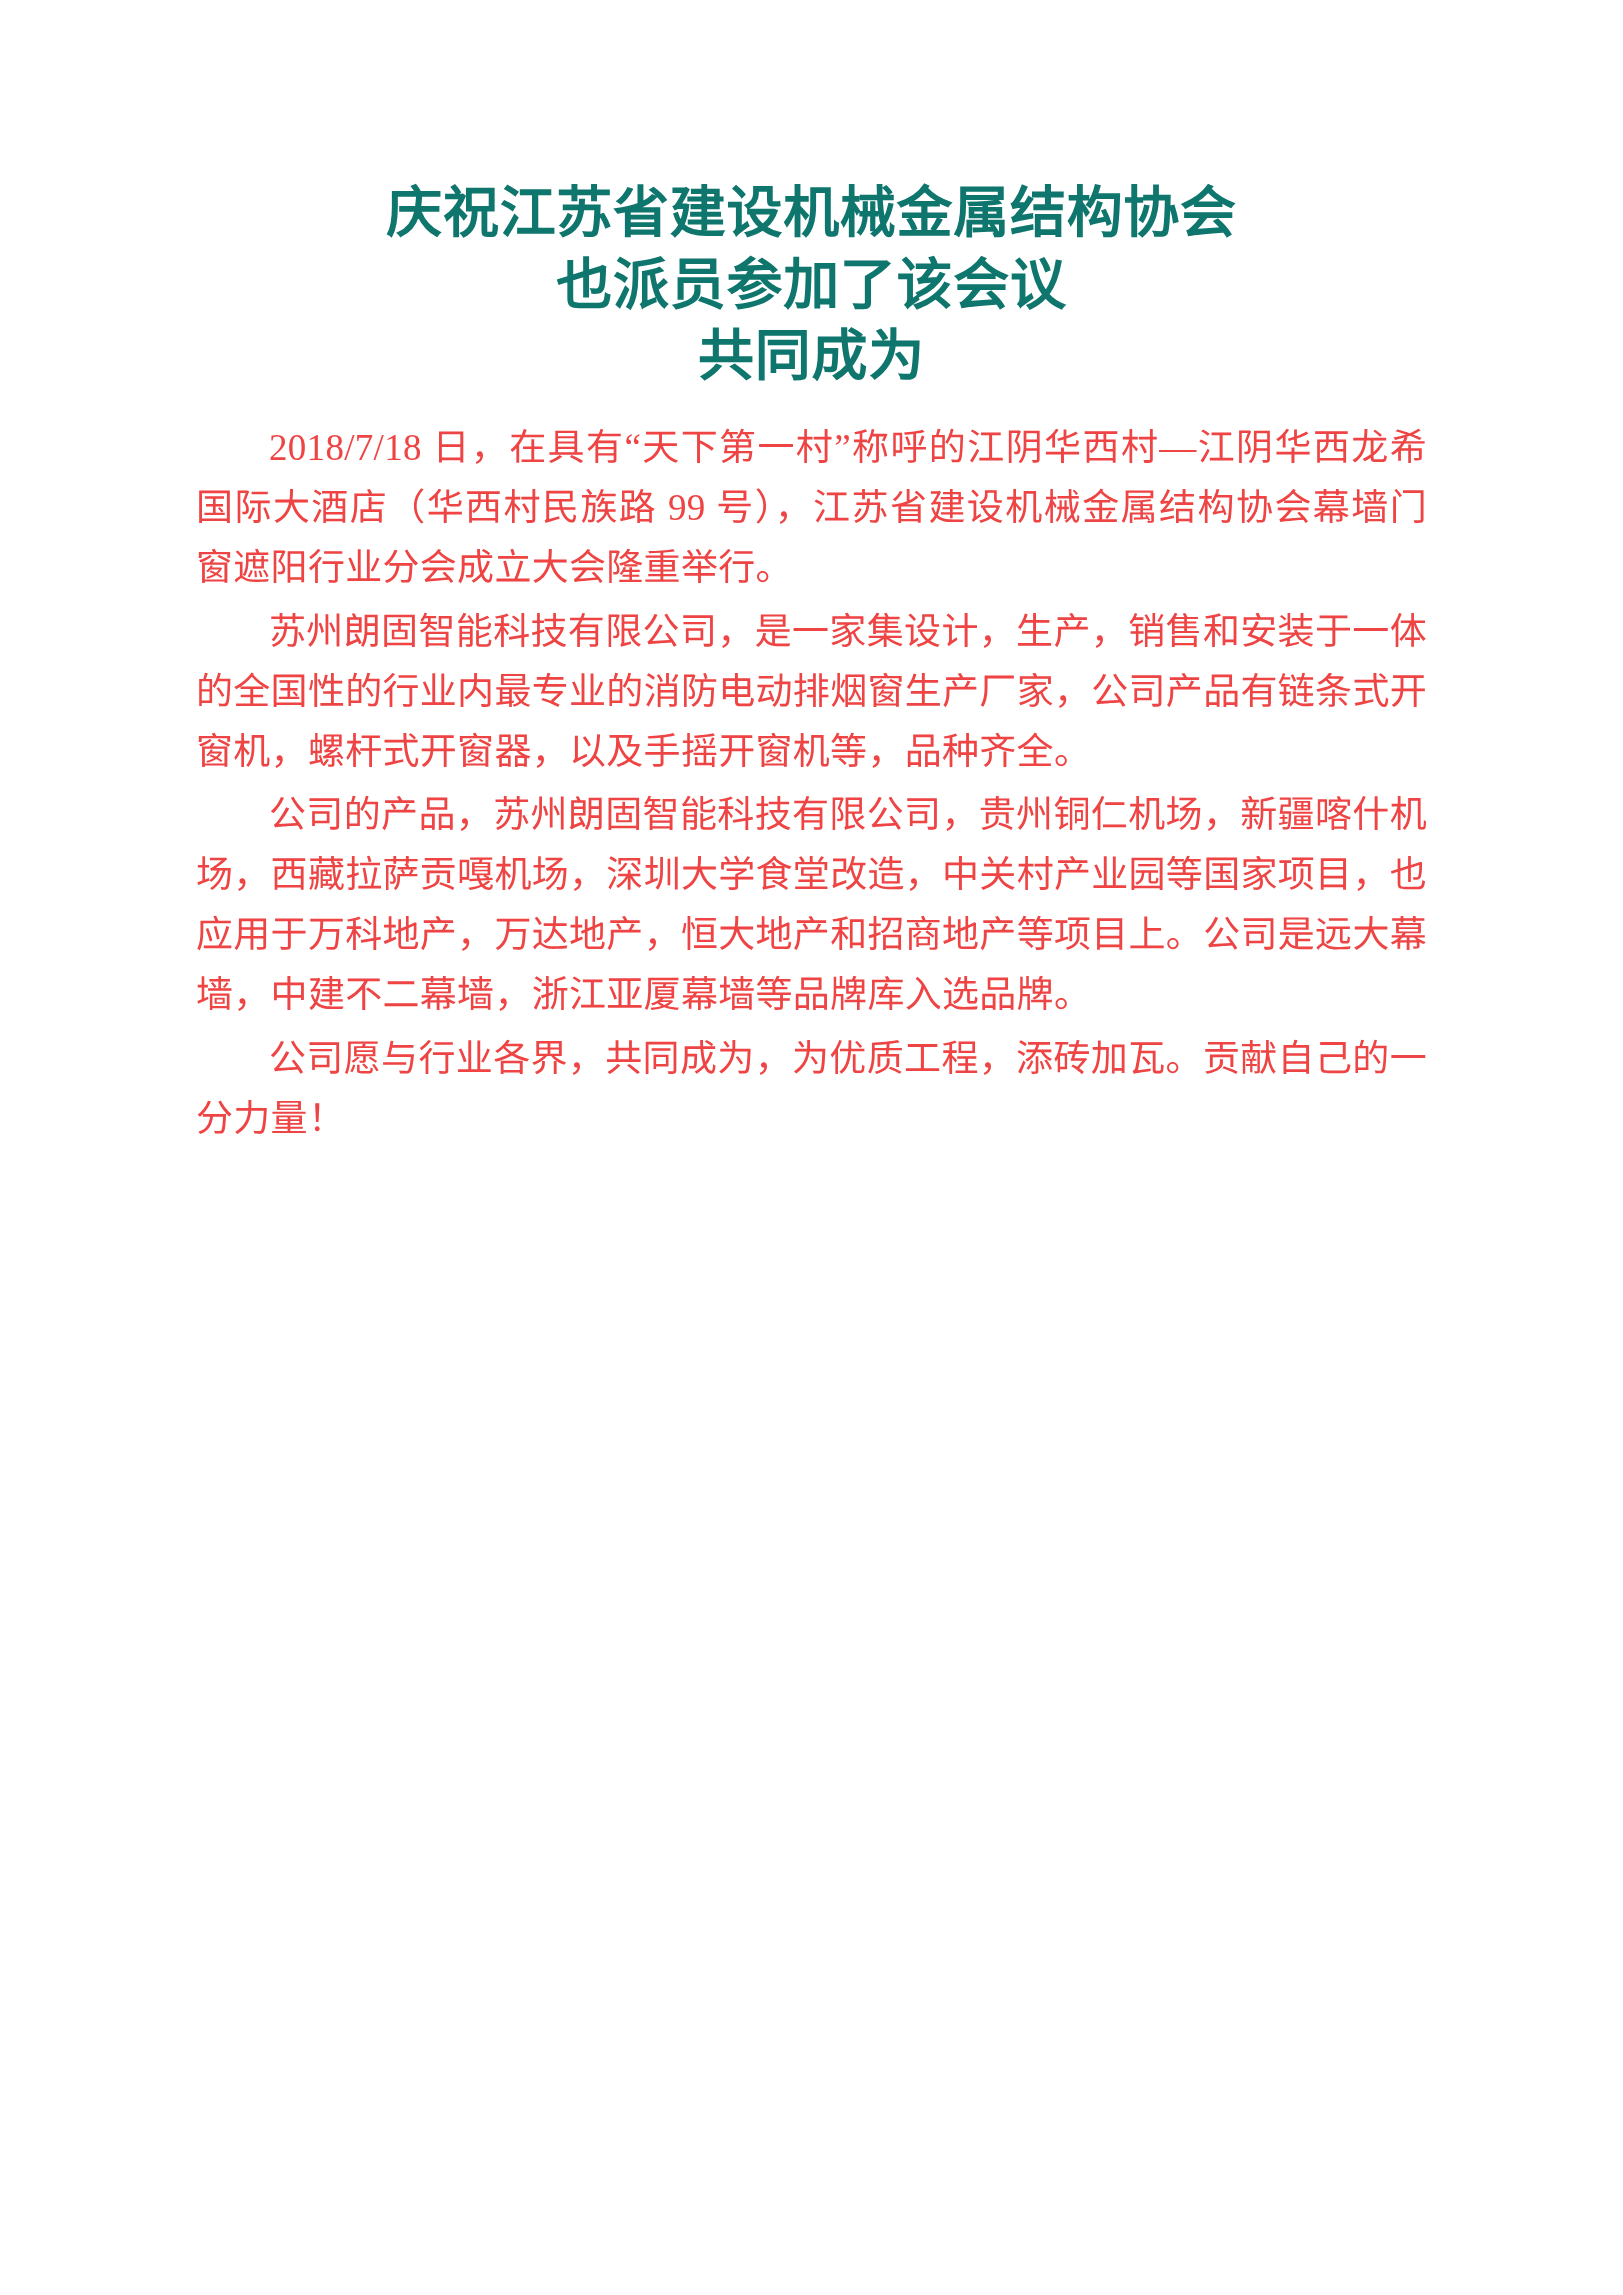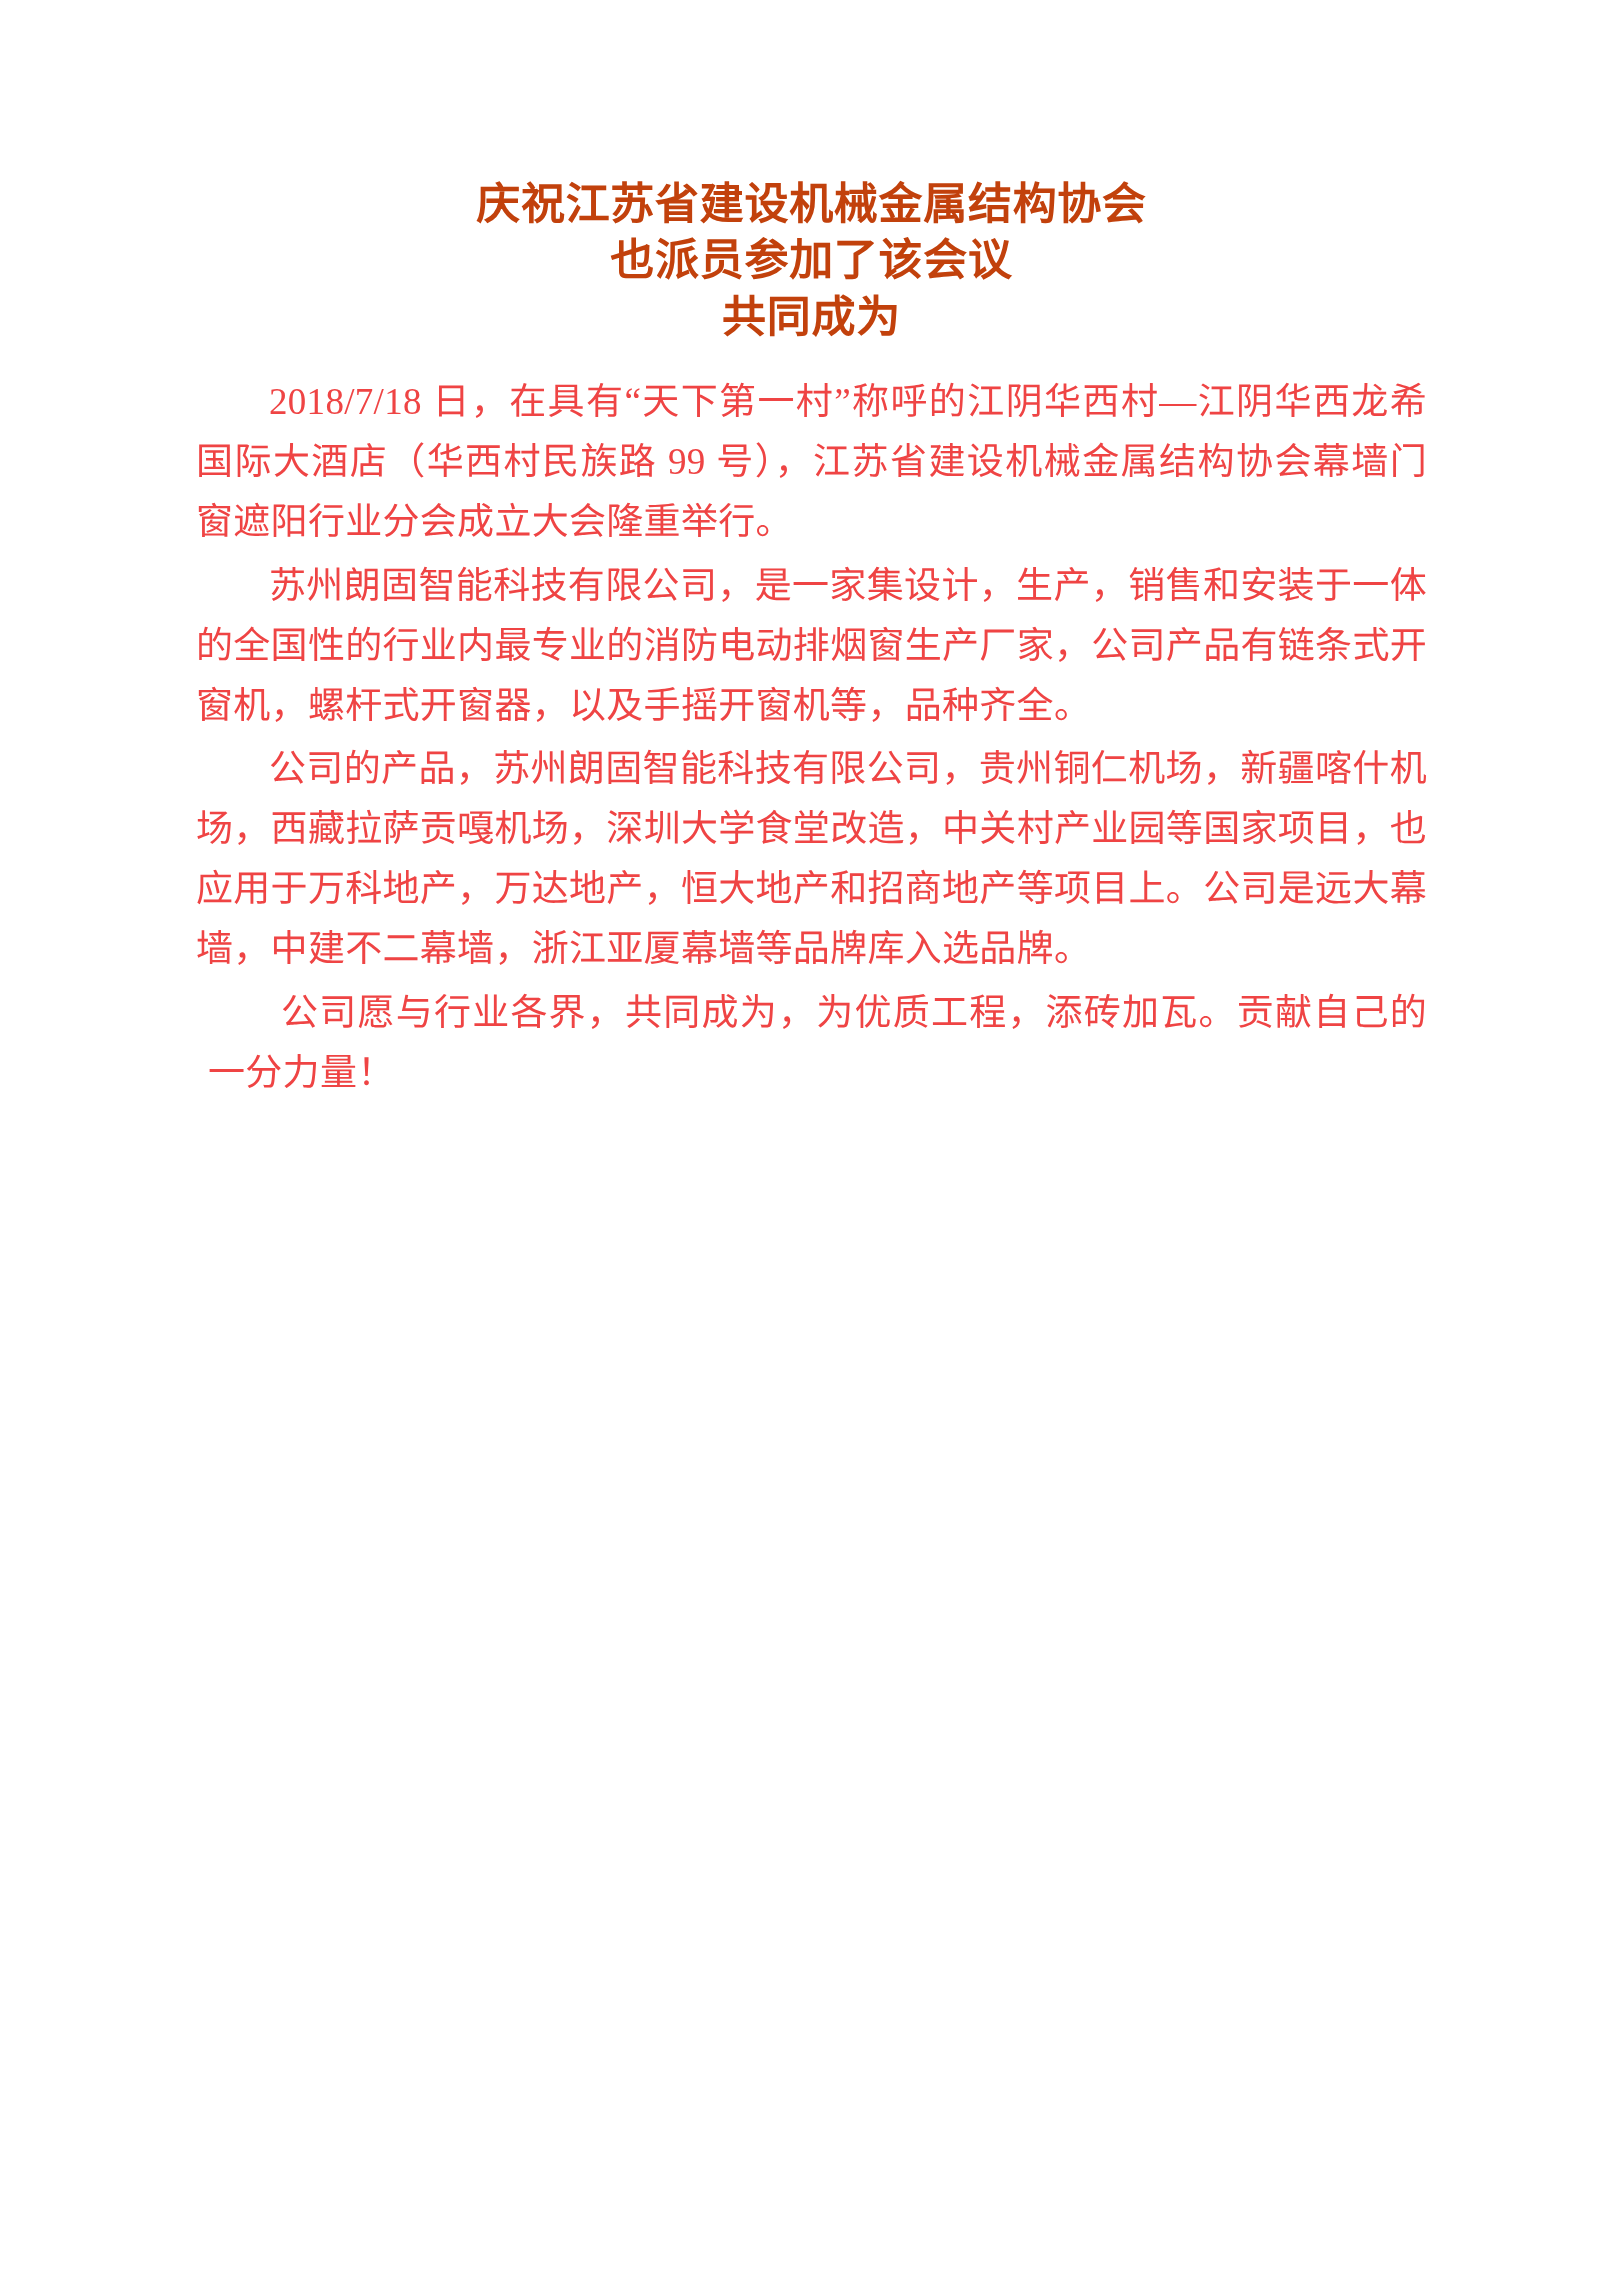--- a/index.html
+++ b/index.html
@@ -21,44 +21,43 @@
     height: 2295px;
     box-sizing: border-box;
     padding: 177px 196px 0 196px;
     background: #ffffff;
   }
   .title-block {
     text-align: center;
     margin: 0 0 26px 0;
   }
   .title-line {
-    font-family: Liberation Serif, serif;
+    font-family: Liberation Sans, sans-serif;
     font-weight: bold;
-    font-size: 44px;
+    font-size: 56px;
     line-height: 1.28;
     letter-spacing: 0.7px;
-    color: #c2410c;
+    color: #0f766e;
     white-space: nowrap;
   }
   .body-block {
     margin-top: 25px;
   }
   p.para {
     margin: 0 0 3.9px 0;
     font-size: 37px;
     line-height: 1.62;
     text-align: justify;
     text-justify: inter-ideograph;
     text-indent: 73px;
     color: #ef4444;
     letter-spacing: 0.3px;
   }
   p.para:last-child {
     margin-bottom: 0;
-    margin-left: 12px;
   }
 </style>
 </head>
 <body>
 
 <div class="page">
 
   <div class="title-block">
     <div class="title-line">庆祝江苏省建设机械金属结构协会</div>
     <div class="title-line">也派员参加了该会议</div>

